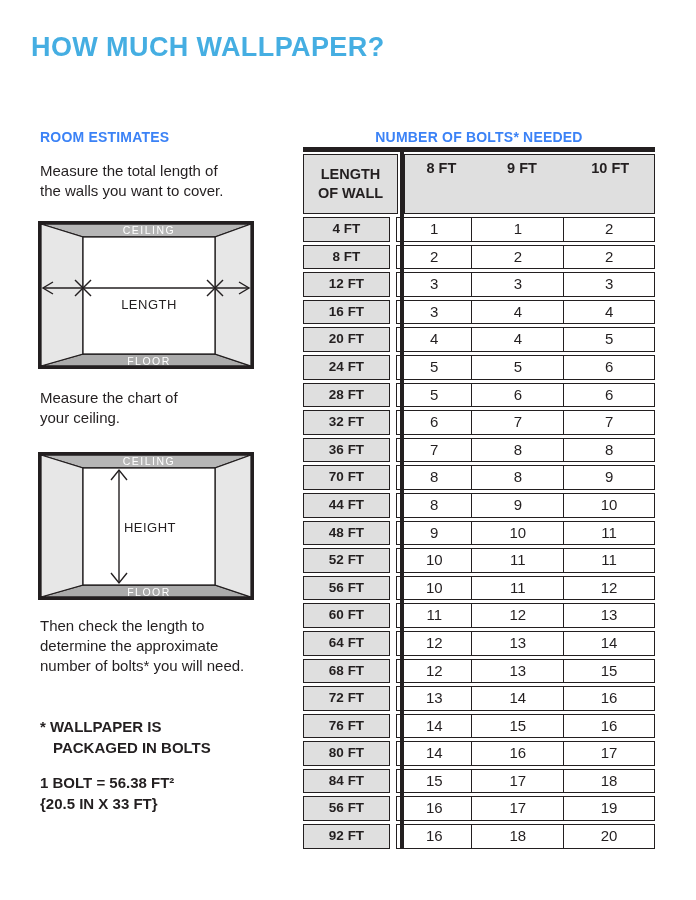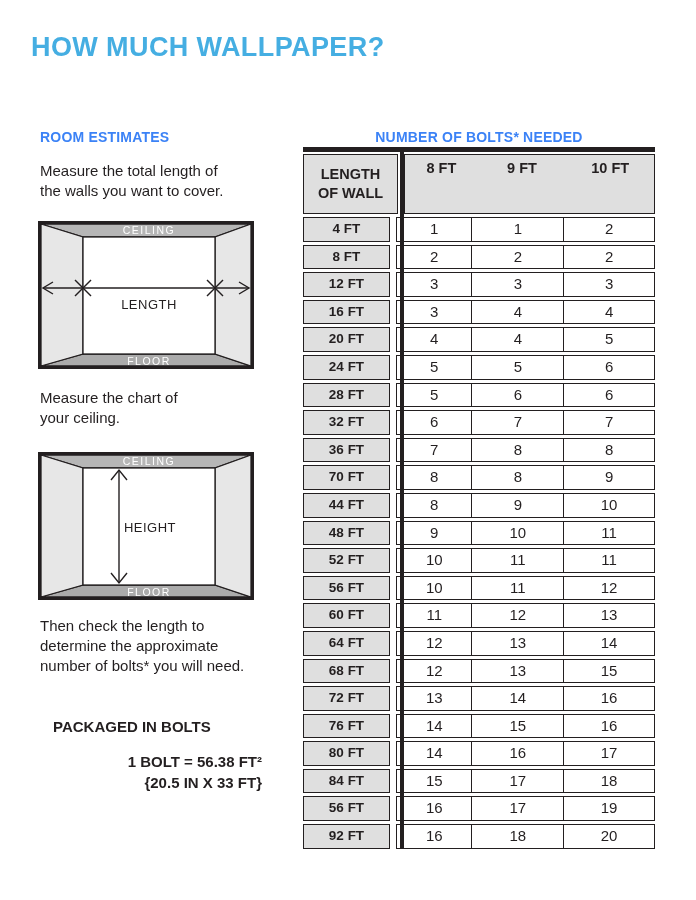--- a/index.html
+++ b/index.html
@@ -20,21 +20,21 @@
   .body-text { font-size:15px; line-height:20px; margin:0; }
   .p1 { margin-top:16px; }
   .diagram { display:block; margin-left:-2px; }
   .d1 { margin-top:20px; }
   .p2 { margin-top:19px; }
   .d2 { margin-top:24px; }
   .p3 { margin-top:16px; }
   .note { font-size:15px; font-weight:bold; line-height:21px; }
   .note-star { margin-top:40px; }
   .note-star .indent { padding-left:13px; }
-  .note-bolt { margin-top:14px;text-align:right; }
+  .note-bolt { margin-top:14px; }
   .svg-label { font-family:"Liberation Sans", sans-serif; }
   
   .table-area { position:absolute; left:303px; top:129px; width:352px; }
   .table-heading { text-align:center; margin-bottom:2px; }
   .bolts-table { position:relative; margin-top:0; }
   .top-bar { height:5px; background:#231F20; margin-bottom:2px; }
   .vbar { position:absolute; left:97px; top:0; bottom:0; width:4px; background:#231F20; }
   .t-header { display:flex; }
   .t-spacer { width:6px; flex:none; }
   .t-corner {
@@ -119,20 +119,21 @@
     <text class="svg-label" x="112" y="80" text-anchor="middle" font-size="13" letter-spacing="0.5" fill="#231F20">HEIGHT</text>
   </svg>
 
   <p class="body-text p3">
     <span>Then check the length to</span><br>
     <span>determine the approximate</span><br>
     <span>number of bolts* you will need.</span>
   </p>
 
   <div class="note note-star">
+    <div>* WALLPAPER IS</div>
     <div class="indent">PACKAGED IN BOLTS</div>
   </div>
 
   <div class="note note-bolt">
     <div>1 BOLT = 56.38 FT²</div>
     <div>{20.5 IN X 33 FT}</div>
   </div>
 </div>
 
 <div class="table-area">

